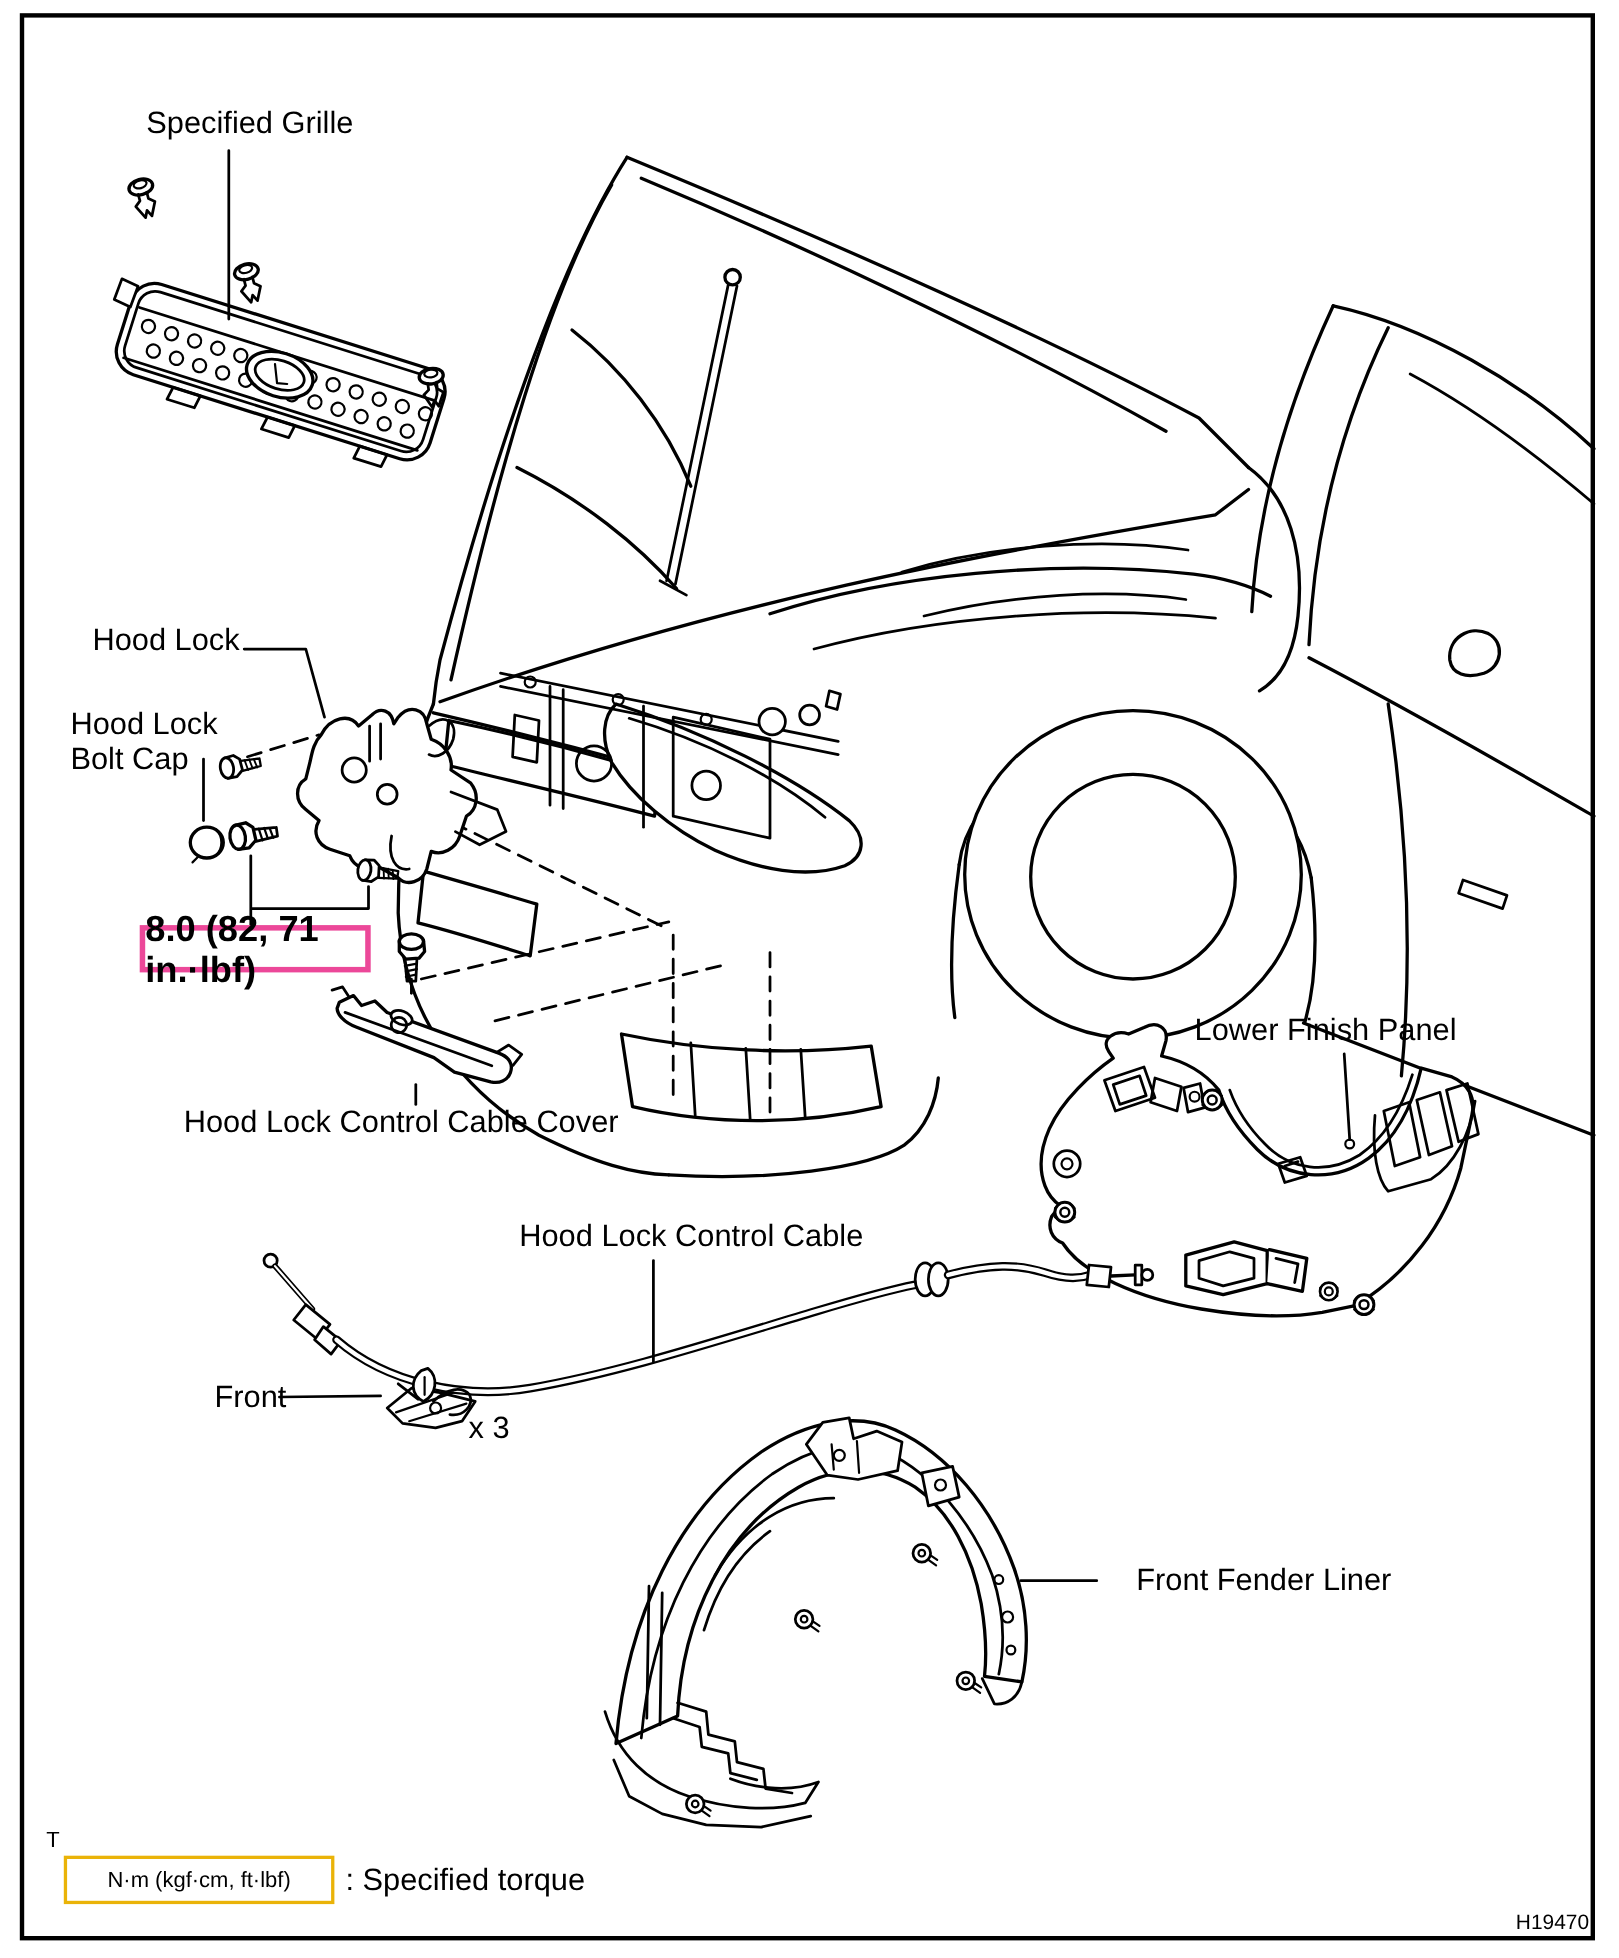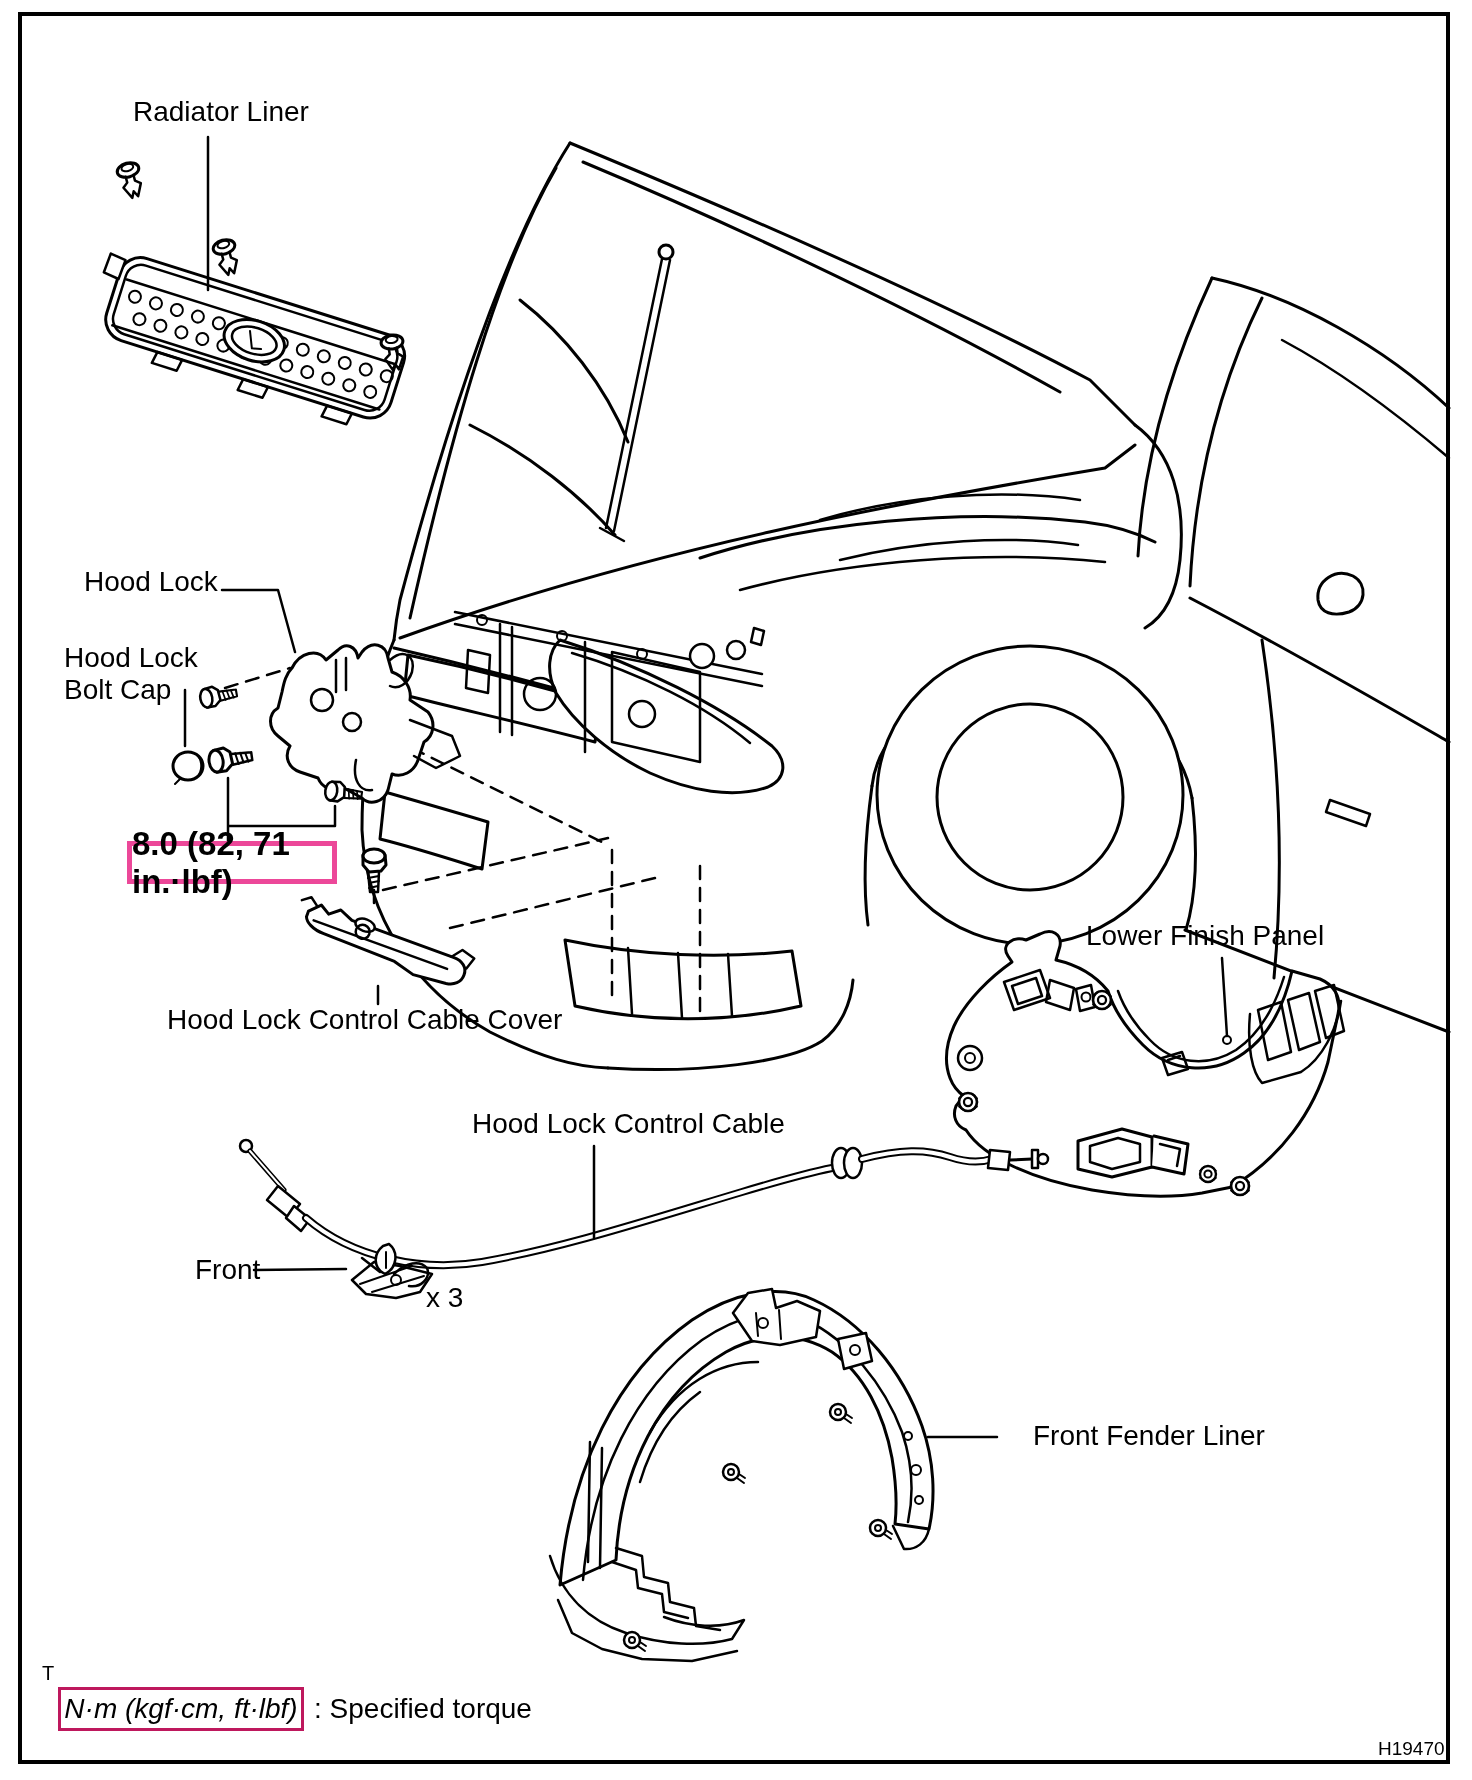--- a/index.html
+++ b/index.html
@@ -5,22 +5,22 @@
   html,body{margin:0;padding:0;background:#fff;}
   #page{position:relative;width:1472px;height:1780px;background:#fff;overflow:hidden;
         font-family:"Liberation Sans",sans-serif;color:#000;}
   .frame{position:absolute;left:18px;top:12px;width:1424px;height:1744px;border:4px solid #000;}
   svg{position:absolute;left:0;top:0;}
   .lbl{position:absolute;font-size:28px;line-height:1.15;color:#000;white-space:nowrap;}
   .lbl.wrap{white-space:normal;}
   .torque-box{position:absolute;left:127px;top:841px;width:200px;height:33px;border:5px solid #ec4899;
               display:flex;align-items:center;justify-content:center;font-size:33px;font-weight:bold;}
   .legend-t{position:absolute;left:42px;top:1662px;font-size:20px;}
-  .legend-box{position:absolute;left:58px;top:1687px;width:240px;height:38px;border:3px solid #be185d;
-              display:flex;align-items:center;justify-content:center;font-size:28px;font-style:italic;}
+  .legend-box{position:absolute;left:58px;top:1687px;width:240px;height:38px;border:3px solid #eab308;
+              display:flex;align-items:center;justify-content:center;font-size:20px;}
   .legend-desc{position:absolute;left:314px;top:1693px;font-size:28px;}
   .fig-code{position:absolute;left:1378px;top:1738px;width:66px;text-align:right;font-size:19px;}
 </style>
 </head>
 <body>
 
 <div id="page">
   <div class="frame"></div>
 
   <svg width="1472" height="1780" viewBox="0 0 1472 1780" fill="none" stroke="#000" stroke-width="3" stroke-linecap="round" stroke-linejoin="round">
@@ -266,21 +266,21 @@
       <path d="M228,778 L228,841 M335,806 L335,826 M228,826 L335,826"></path>
       <path d="M378,986 L378,1004"></path>
       <path d="M1222,958 L1227,1036"></path>
       <circle cx="1227" cy="1040" r="4" stroke-width="2"></circle>
       <path d="M594,1146 L594,1238"></path>
       <path d="M254,1270 L346,1269"></path>
       <path d="M928,1437 L997,1437"></path>
     </g>
   </svg>
 
-  <div class="lbl" style="left:133px;top:96px;">Radiator Liner</div>
+  <div class="lbl" style="left:133px;top:96px;">Specified Grille</div>
   <div class="lbl" style="left:84px;top:566px;">Hood Lock</div>
   <div class="lbl wrap" style="left:64px;top:610px;width:160px;margin-top:32px;">Hood Lock Bolt Cap</div>
   <div class="torque-box">8.0 (82, 71 in.·lbf)</div>
   <div class="lbl" style="left:167px;top:1004px;">Hood Lock Control Cable Cover</div>
   <div class="lbl" style="left:1086px;top:920px;">Lower Finish Panel</div>
   <div class="lbl" style="left:472px;top:1108px;">Hood Lock Control Cable</div>
   <div class="lbl" style="left:195px;top:1254px;">Front</div>
   <div class="lbl" style="left:426px;top:1282px;">x 3</div>
   <div class="lbl" style="left:1001px;top:1420px;margin-left:32px;">Front Fender Liner</div>
 

